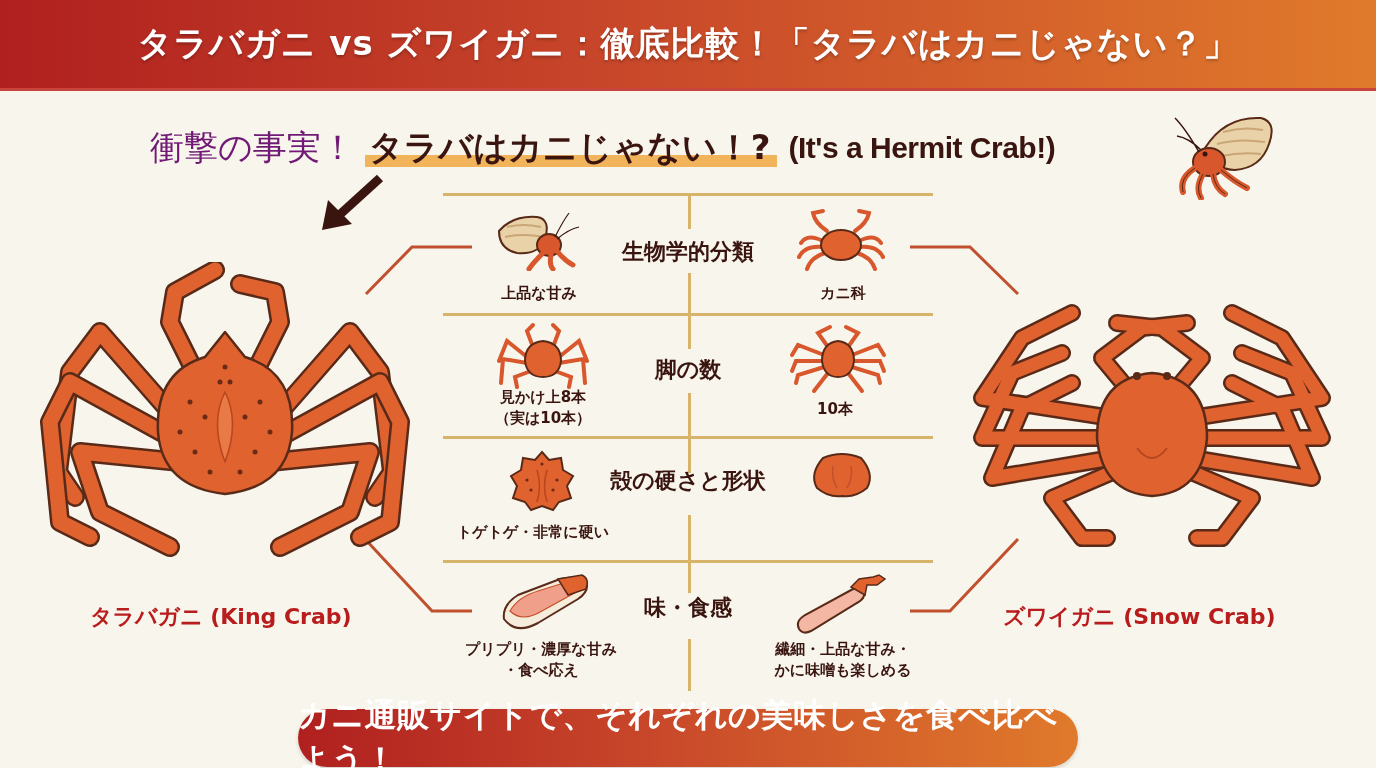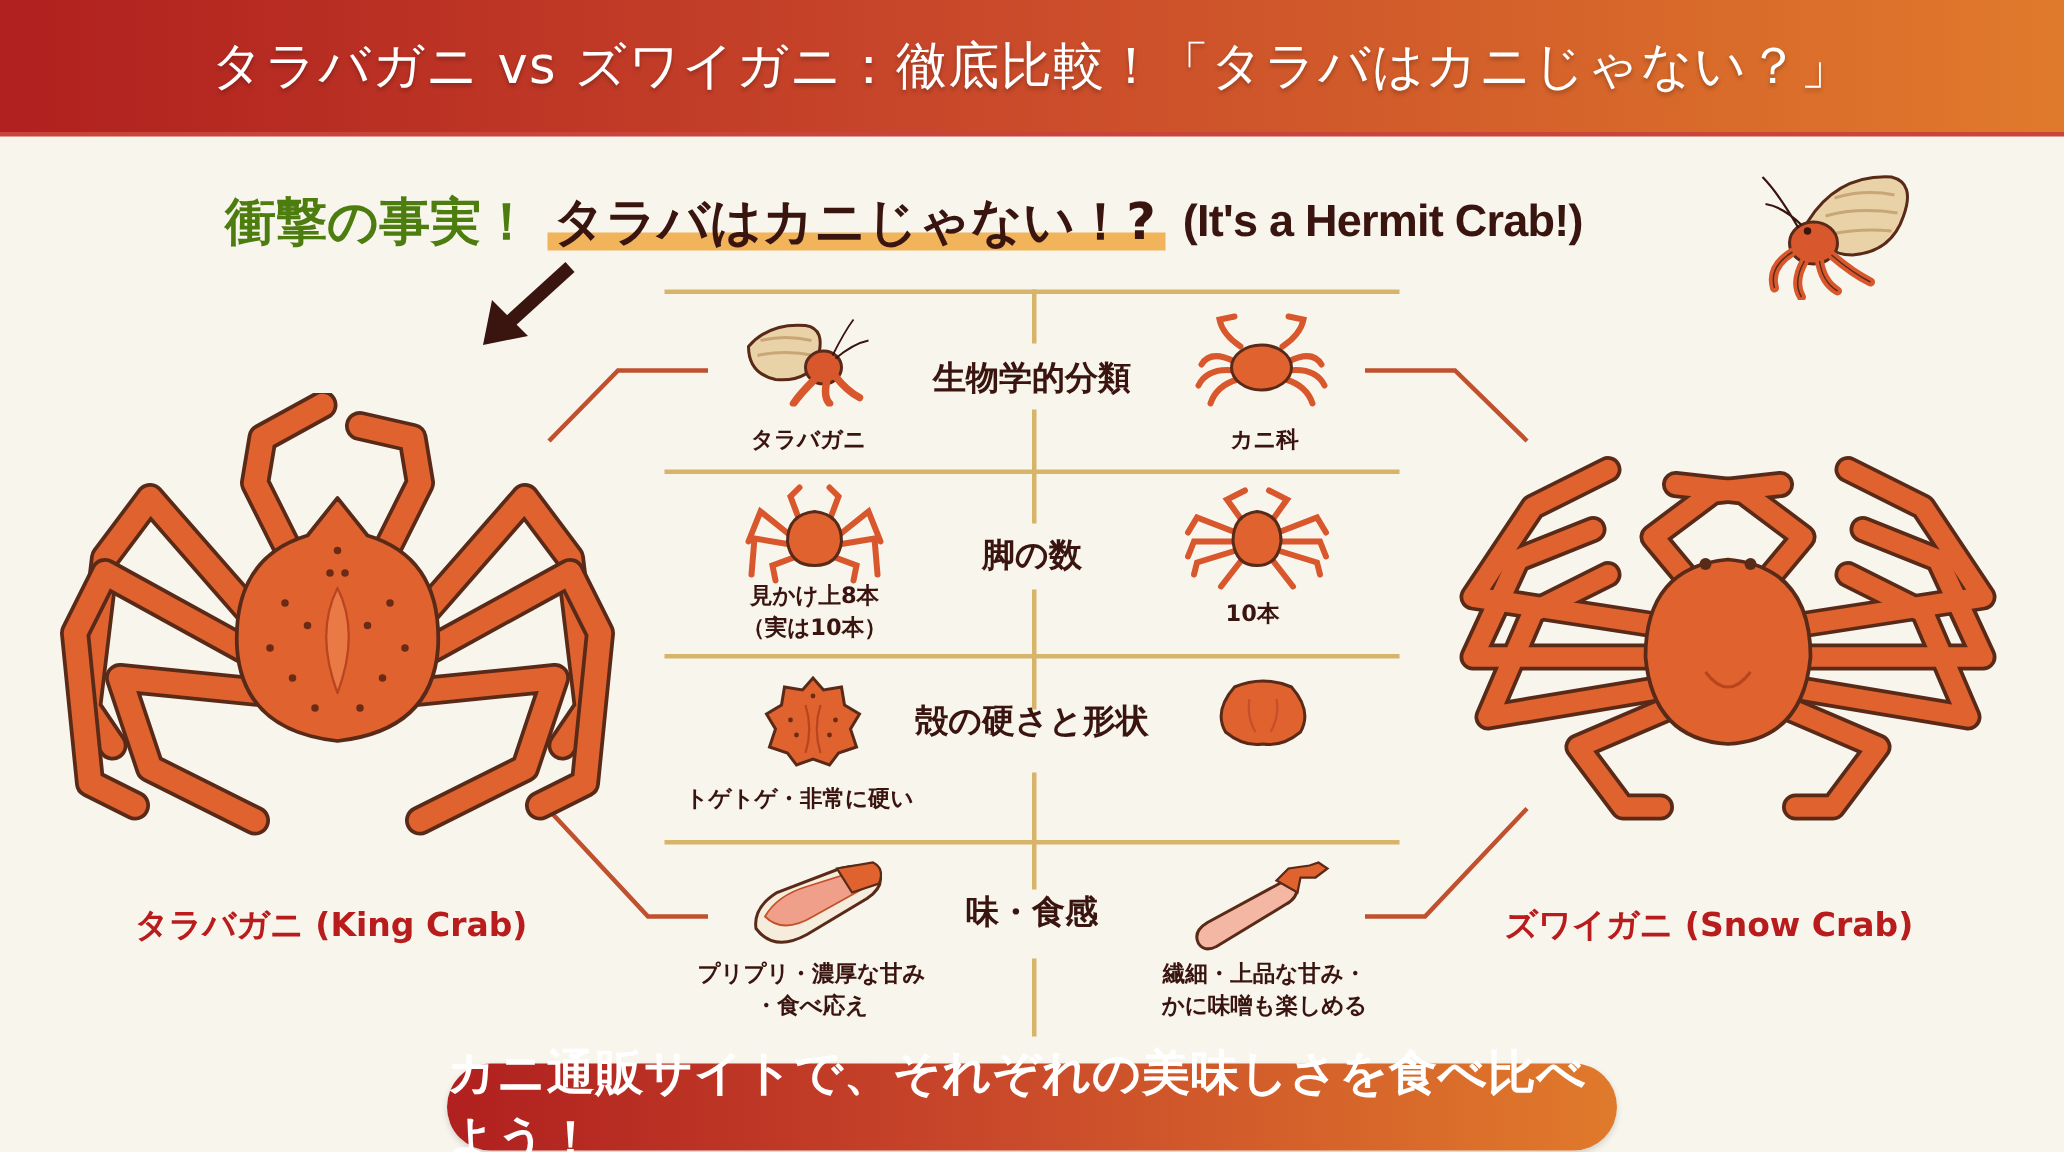--- a/index.html
+++ b/index.html
@@ -9,28 +9,28 @@
     font-family: "DejaVu Sans", "Liberation Sans", sans-serif;
     color: #3a1510;
   }
   .banner {
     position: absolute; left: 0; top: 0; width: 1376px; height: 88px;
     background: linear-gradient(90deg, #b0201f 0%, #c8472a 45%, #e07a2b 100%);
     border-bottom: 3px solid #c9453b;
     display: flex; align-items: center; justify-content: center;
   }
   .banner-title {
-    color: #fff; font-weight: normal; font-size: 34px; letter-spacing: 1px;
+    color: #fff; font-weight: bold; font-size: 34px; letter-spacing: 1px;
     text-shadow: 0 2px 3px rgba(0,0,0,0.25);
   }
   .headline {
     position: absolute; top: 118px; left: 150px; height: 60px;
     display: flex; align-items: center; white-space: nowrap;
   }
-  .hl-a { font-size: 34px; font-weight: bold; color: #4d7c0f; }
+  .hl-a { font-size: 34px; font-weight: normal; color: #701a75; }
   .hl-b { font-size: 34px; font-weight: bold; color: #3a1510; position: relative; margin-left: 14px; }
   .hl-b::after {
     content: ""; position: absolute; left: -4px; right: -6px; bottom: 4px; height: 12px;
     background: #f2b45a; z-index: -1;
   }
   .hl-c { font-family: "Liberation Sans", sans-serif; font-size: 30px; font-weight: bold; color: #3a1510; margin-left: 18px; letter-spacing: -0.5px; }
 
   .arrow { position: absolute; left: 318px; top: 172px; }
   .hermit-top { position: absolute; left: 1165px; top: 108px; }
 
@@ -190,21 +190,21 @@
   <div class="vseg" style="top:446px; height:52px;"></div>
 
   <div class="row" style="top:0;">
     <svg class="icon" style="left:50px; top:16px;" width="92" height="62" viewBox="0 0 92 62">
       <path d="M6 22 Q20 6 44 8 Q58 10 52 30 Q46 46 24 44 Q6 40 6 22Z" fill="#ead2a8" stroke="#5a2a18" stroke-width="2"></path>
       <path d="M14 18 Q30 14 48 18 M12 28 Q30 24 50 28" stroke="#c9a675" stroke-width="2" fill="none"></path>
       <ellipse cx="56" cy="36" rx="12" ry="11" fill="#d9572c" stroke="#5a2a18" stroke-width="2"></ellipse>
       <path d="M50 44 Q40 54 36 60 M58 46 Q56 56 60 60 M64 42 Q72 52 80 56" stroke="#d9572c" stroke-width="5" fill="none" stroke-linecap="round"></path>
       <path d="M62 28 Q70 12 76 4 M64 30 Q76 20 86 18" stroke="#3a1510" stroke-width="1.2" fill="none"></path>
     </svg>
-    <div class="cell-label" style="left:-4px; top:90px;">タラバガニ</div>
+    <div class="cell-label" style="left:-4px; top:90px;">上品な甘み</div>
     <div class="cat" style="top:44px;">生物学的分類</div>
     <svg class="icon" style="left:350px; top:14px;" width="96" height="72" viewBox="0 0 96 72">
       <g stroke="#d9572c" stroke-width="4" fill="none" stroke-linecap="round">
         <path d="M30 34 Q14 26 8 36 M30 40 Q12 38 6 50 M32 46 Q18 50 14 62 M66 34 Q82 26 88 36 M66 40 Q84 38 90 50 M64 46 Q78 50 82 62"></path>
         <path d="M34 24 Q22 16 20 6 L30 4 M62 24 Q74 16 76 6 L66 4"></path>
       </g>
       <ellipse cx="48" cy="38" rx="20" ry="15" fill="#e0622f" stroke="#5a2a18" stroke-width="2"></ellipse>
     </svg>
     <div class="cell-label" style="left:300px; top:90px;">カニ科</div>
   </div>

